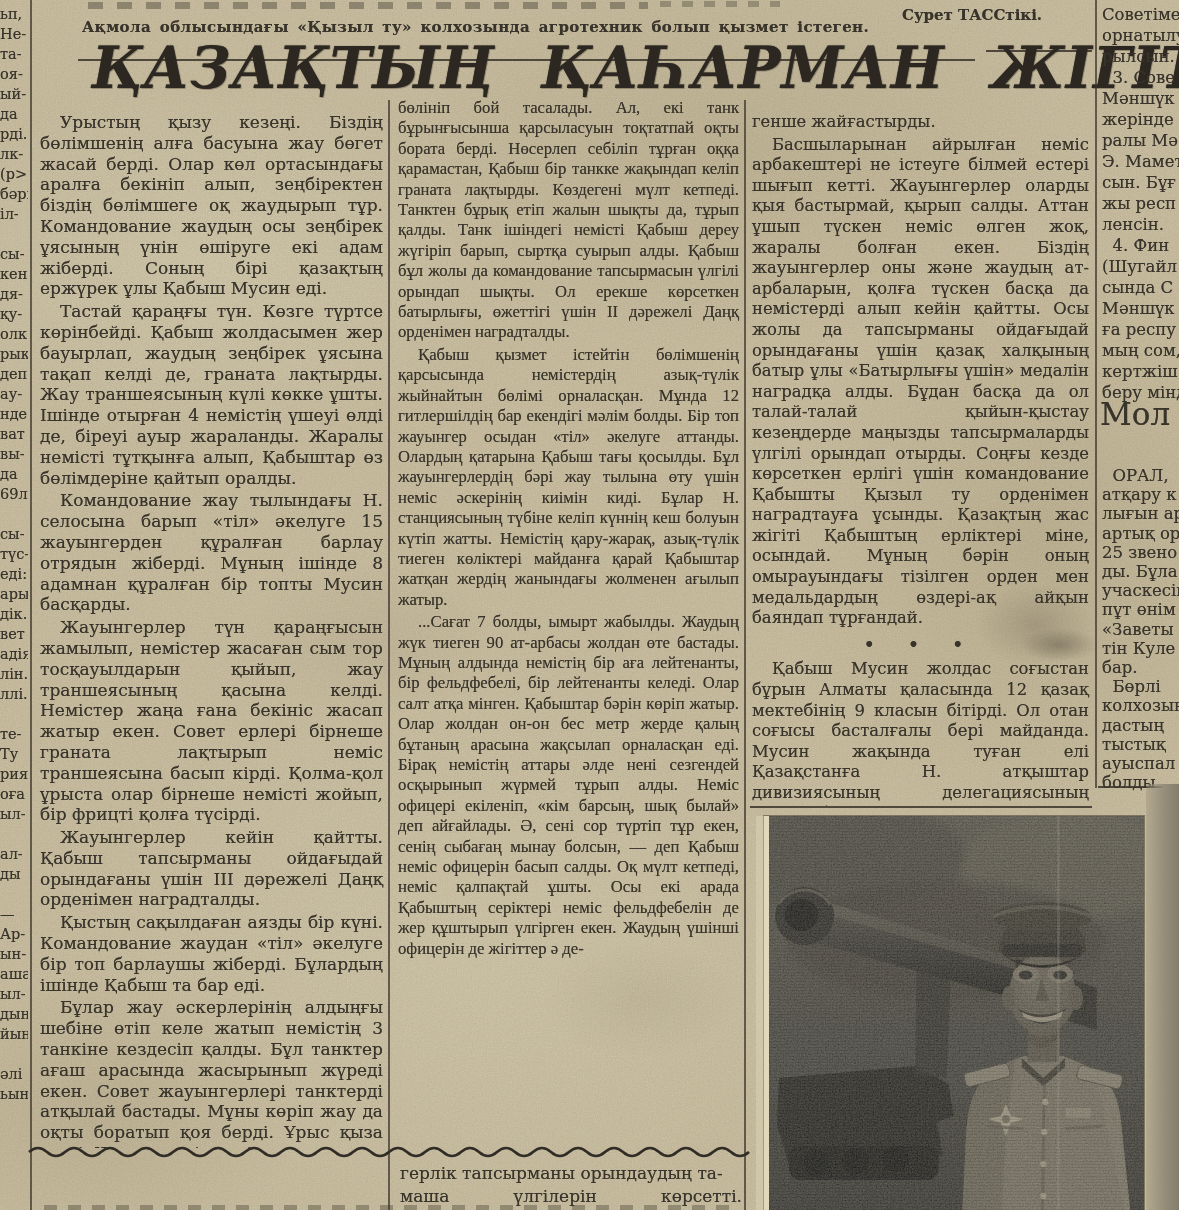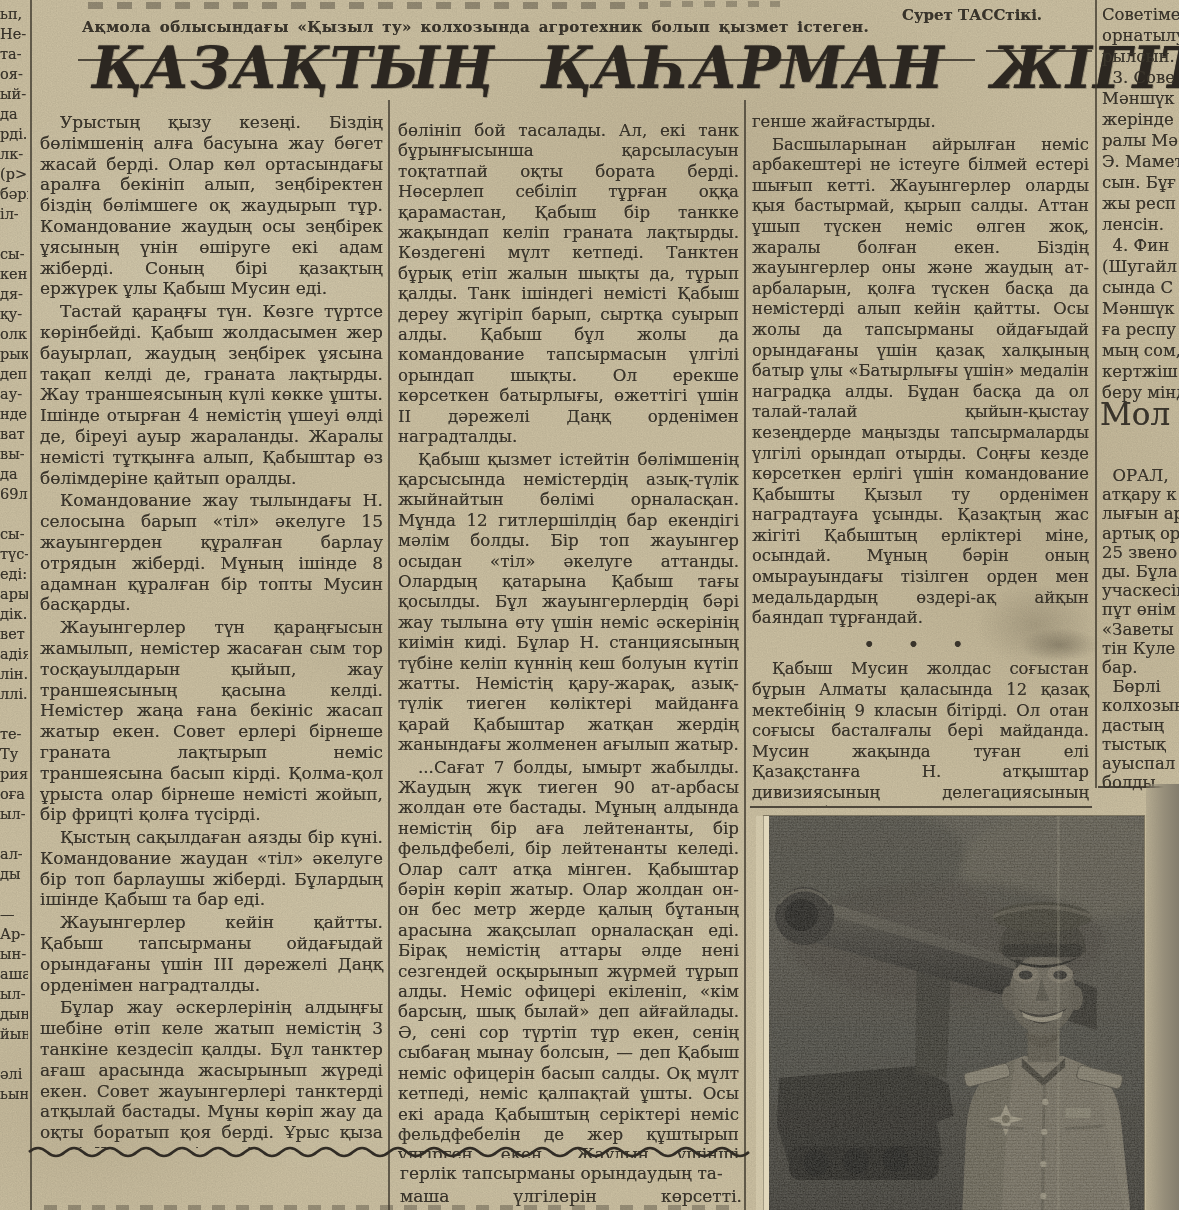--- a/index.html
+++ b/index.html
@@ -32,21 +32,21 @@
   .hr-cap-short { left:986px; top:50px; width:106px; height:2px; }
   .headline { position:absolute; left:92px; top:34px; width:985px; text-align:center;
     font-size:56px; font-style:italic; font-weight:bold; letter-spacing:1px; word-spacing:26px;
     color:#2c2721; text-shadow:0 0 1px rgba(44,39,33,.8), 1px 1px 0 rgba(44,39,33,.25);
     transform:scaleY(1.04); white-space:nowrap; }
 
   
   .col { position:absolute; overflow:hidden; text-align:justify; }
   .col p { text-indent:20px; margin:2px; }
   .col-1 { left:38px;  top:110px; width:347px; height:1038px; font-size:17px;   line-height:20.8px; }
-  .col-2 { left:396px; top:118px; width:345px; height:1040px; font-size:16.7px; line-height:20.4px; }
+  .col-2 { left:396px; top:96px; width:345px; height:1040px; font-size:16.7px; line-height:20.4px;font-family:Liberation Serif, serif; }
   .col-3 { left:750px; top:110px; width:341px; height:696px;  font-size:16.4px; line-height:20.6px; }
   .col-3 p { margin-bottom:2px; }
   .dots-sep { text-align:center; text-indent:0 !important; font-weight:bold; letter-spacing:14px; margin:6px 0 4px 0 !important; }
   .byline { text-align:right; text-indent:0 !important; padding-right:26px; margin-top:8px !important;
     font-size:14px; white-space:nowrap;font-style:italic; }
   .byline .b2 { font-weight:bold; letter-spacing:1px; }
   .hr-byline { left:750px; top:806px; width:342px; height:2px; }
 
   
   .left-strip { position:absolute; left:0; top:4px; width:28px; height:1200px; overflow:hidden;
@@ -173,22 +173,22 @@
   <div class="hr hr-cap-long"></div>
   <div class="hr hr-cap-short"></div>
 
   <div class="headline">ҚАЗАҚТЫҢ ҚАҺАРМАН ЖІГІТІ</div>
 
   <div class="col col-1 ink">
     <p>Урыстың қызу кезеңі. Біздің бөлімшенің алға басуына жау бөгет жасай берді. Олар көл ортасындағы аралға бекініп алып, зеңбіректен біздің бөлімшеге оқ жаудырып тұр. Командование жаудың осы зеңбірек ұясының үнін өшіруге екі адам жіберді. Соның бірі қазақтың ержүрек ұлы Қабыш Мусин еді.</p>
     <p>Тастай қараңғы түн. Көзге түртсе көрінбейді. Қабыш жолдасымен жер бауырлап, жаудың зеңбірек ұясына тақап келді де, граната лақтырды. Жау траншеясының күлі көкке ұшты. Ішінде отырған 4 немістің үшеуі өлді де, біреуі ауыр жараланды. Жаралы немісті тұтқынға алып, Қабыштар өз бөлімдеріне қайтып оралды.</p>
     <p>Командование жау тылындағы Н. селосына барып «тіл» әкелуге 15 жауынгерден құралған барлау отрядын жіберді. Мұның ішінде 8 адамнан құралған бір топты Мусин басқарды.</p>
     <p>Жауынгерлер түн қараңғысын жамылып, немістер жасаған сым тор тосқауылдарын қыйып, жау траншеясының қасына келді. Немістер жаңа ғана бекініс жасап жатыр екен. Совет ерлері бірнеше граната лақтырып неміс траншеясына басып кірді. Қолма-қол ұрыста олар бірнеше немісті жойып, бір фрицті қолға түсірді.</p>
+    <p>Жауынгерлер кейін қайтты. Қабыш тапсырманы ойдағыдай орындағаны үшін III дәрежелі Даңқ орденімен наградталды.</p>
     <p>Қыстың сақылдаған аязды бір күні. Командование жаудан «тіл» әкелуге бір топ барлаушы жіберді. Бұлардың ішінде Қабыш та бар еді.</p>
-    <p>Жауынгерлер кейін қайтты. Қабыш тапсырманы ойдағыдай орындағаны үшін III дәрежелі Даңқ орденімен наградталды.</p>
     <p>Бұлар жау әскерлерінің алдыңғы шебіне өтіп келе жатып немістің 3 танкіне кездесіп қалды. Бұл танктер ағаш арасында жасырынып жүреді екен. Совет жауынгерлері танктерді атқылай бастады. Мұны көріп жау да оқты боратып қоя берді. Ұрыс қыза түсті. Жаудың екі танкі</p>
   </div>
 
   <div class="col col-2 ink">
     <p style="text-indent:0">бөлініп бой тасалады. Ал, екі танк бұрынғысынша қарсыласуын тоқтатпай оқты бората берді. Нөсерлеп себіліп тұрған оққа қарамастан, Қабыш бір танкке жақындап келіп граната лақтырды. Көздегені мүлт кетпеді. Танктен бұрық етіп жалын шықты да, тұрып қалды. Танк ішіндегі немісті Қабыш дереу жүгіріп барып, сыртқа суырып алды. Қабыш бұл жолы да командование тапсырмасын үлгілі орындап шықты. Ол ерекше көрсеткен батырлығы, өжеттігі үшін II дәрежелі Даңқ орденімен наградталды.</p>
     <p>Қабыш қызмет істейтін бөлімшенің қарсысында немістердің азық-түлік жыйнайтын бөлімі орналасқан. Мұнда 12 гитлершілдің бар екендігі мәлім болды. Бір топ жауынгер осыдан «тіл» әкелуге аттанды. Олардың қатарына Қабыш тағы қосылды. Бұл жауынгерлердің бәрі жау тылына өту үшін неміс әскерінің киімін киді. Бұлар Н. станциясының түбіне келіп күннің кеш болуын күтіп жатты. Немістің қару-жарақ, азық-түлік тиеген көліктері майданға қарай Қабыштар жатқан жердің жанындағы жолменен ағылып жатыр.</p>
     <p>...Сағат 7 болды, ымырт жабылды. Жаудың жүк тиеген 90 ат-арбасы жолдан өте бастады. Мұның алдында немістің бір аға лейтенанты, бір фельдфебелі, бір лейтенанты келеді. Олар салт атқа мінген. Қабыштар бәрін көріп жатыр. Олар жолдан он-он бес метр жерде қалың бұтаның арасына жақсылап орналасқан еді. Бірақ немістің аттары әлде нені сезгендей осқырынып жүрмей тұрып алды. Неміс офицері екіленіп, «кім барсың, шық былай» деп айғайлады. Ә, сені сор түртіп тұр екен, сенің сыбағаң мынау болсын, — деп Қабыш неміс офицерін басып салды. Оқ мүлт кетпеді, неміс қалпақтай ұшты. Осы екі арада Қабыштың серіктері неміс фельдфебелін де жер құштырып үлгірген екен. Жаудың үшінші офицерін де жігіттер ә де-</p>
   </div>
 
   <div class="col col-3 ink">

